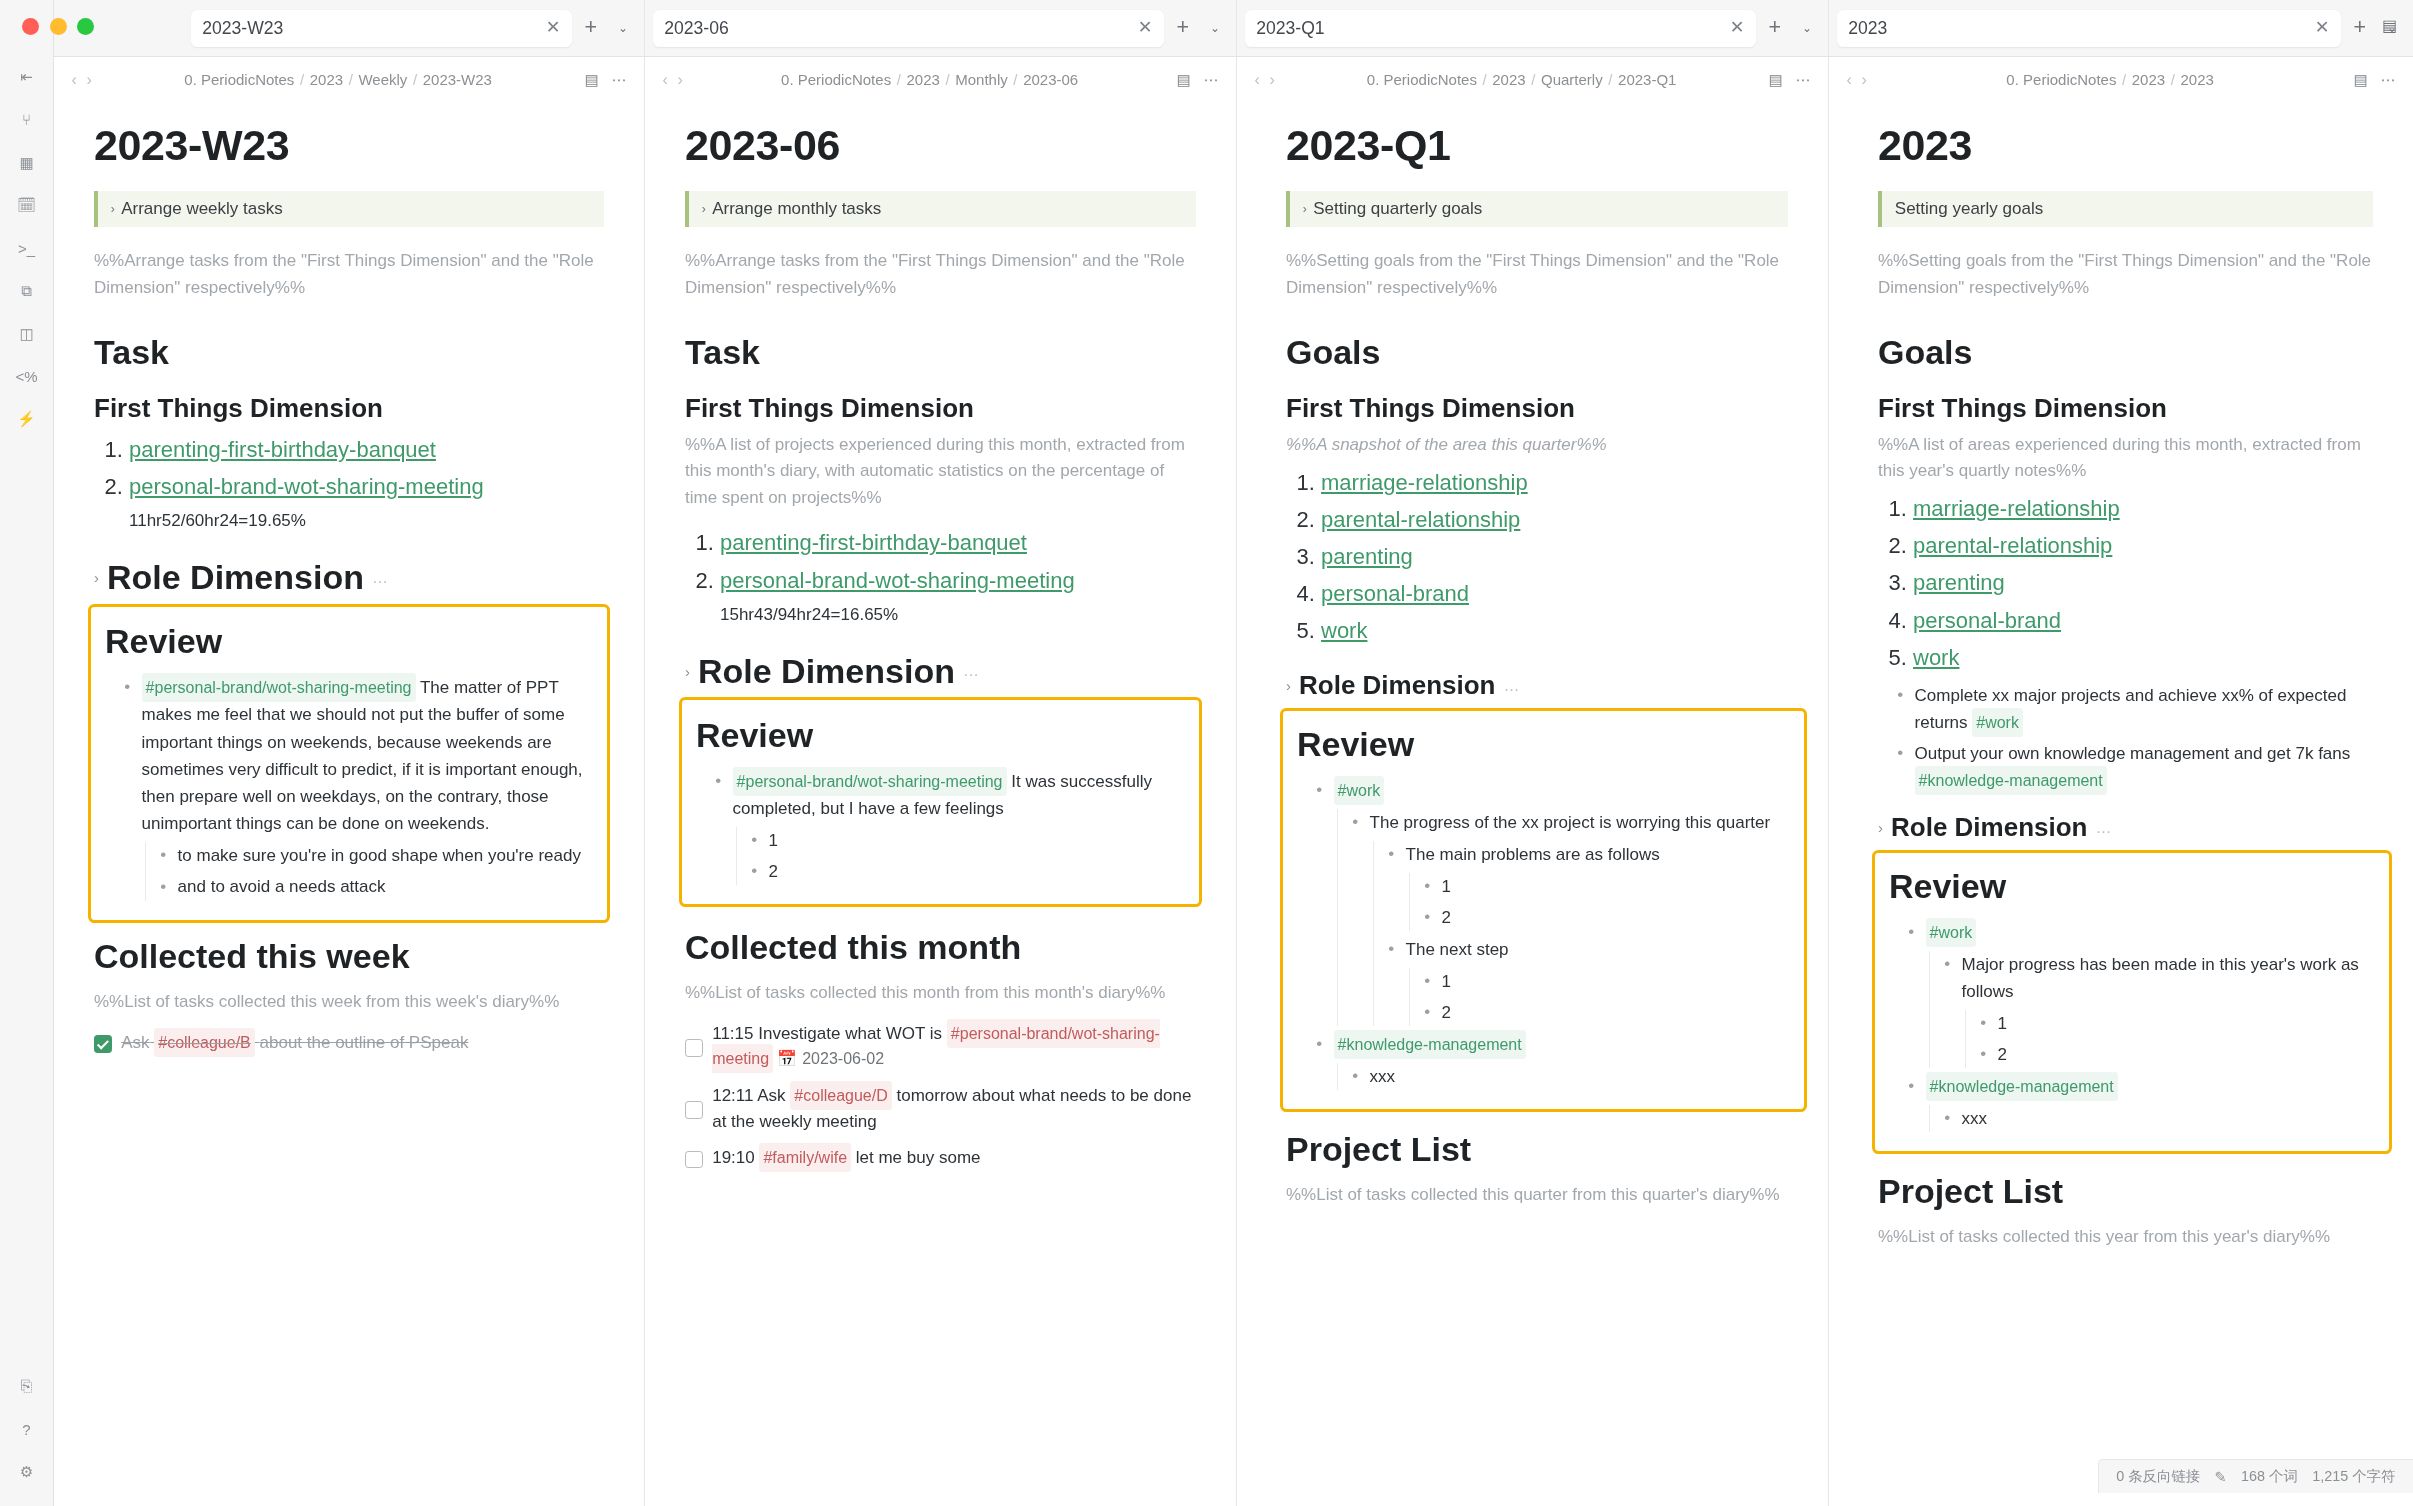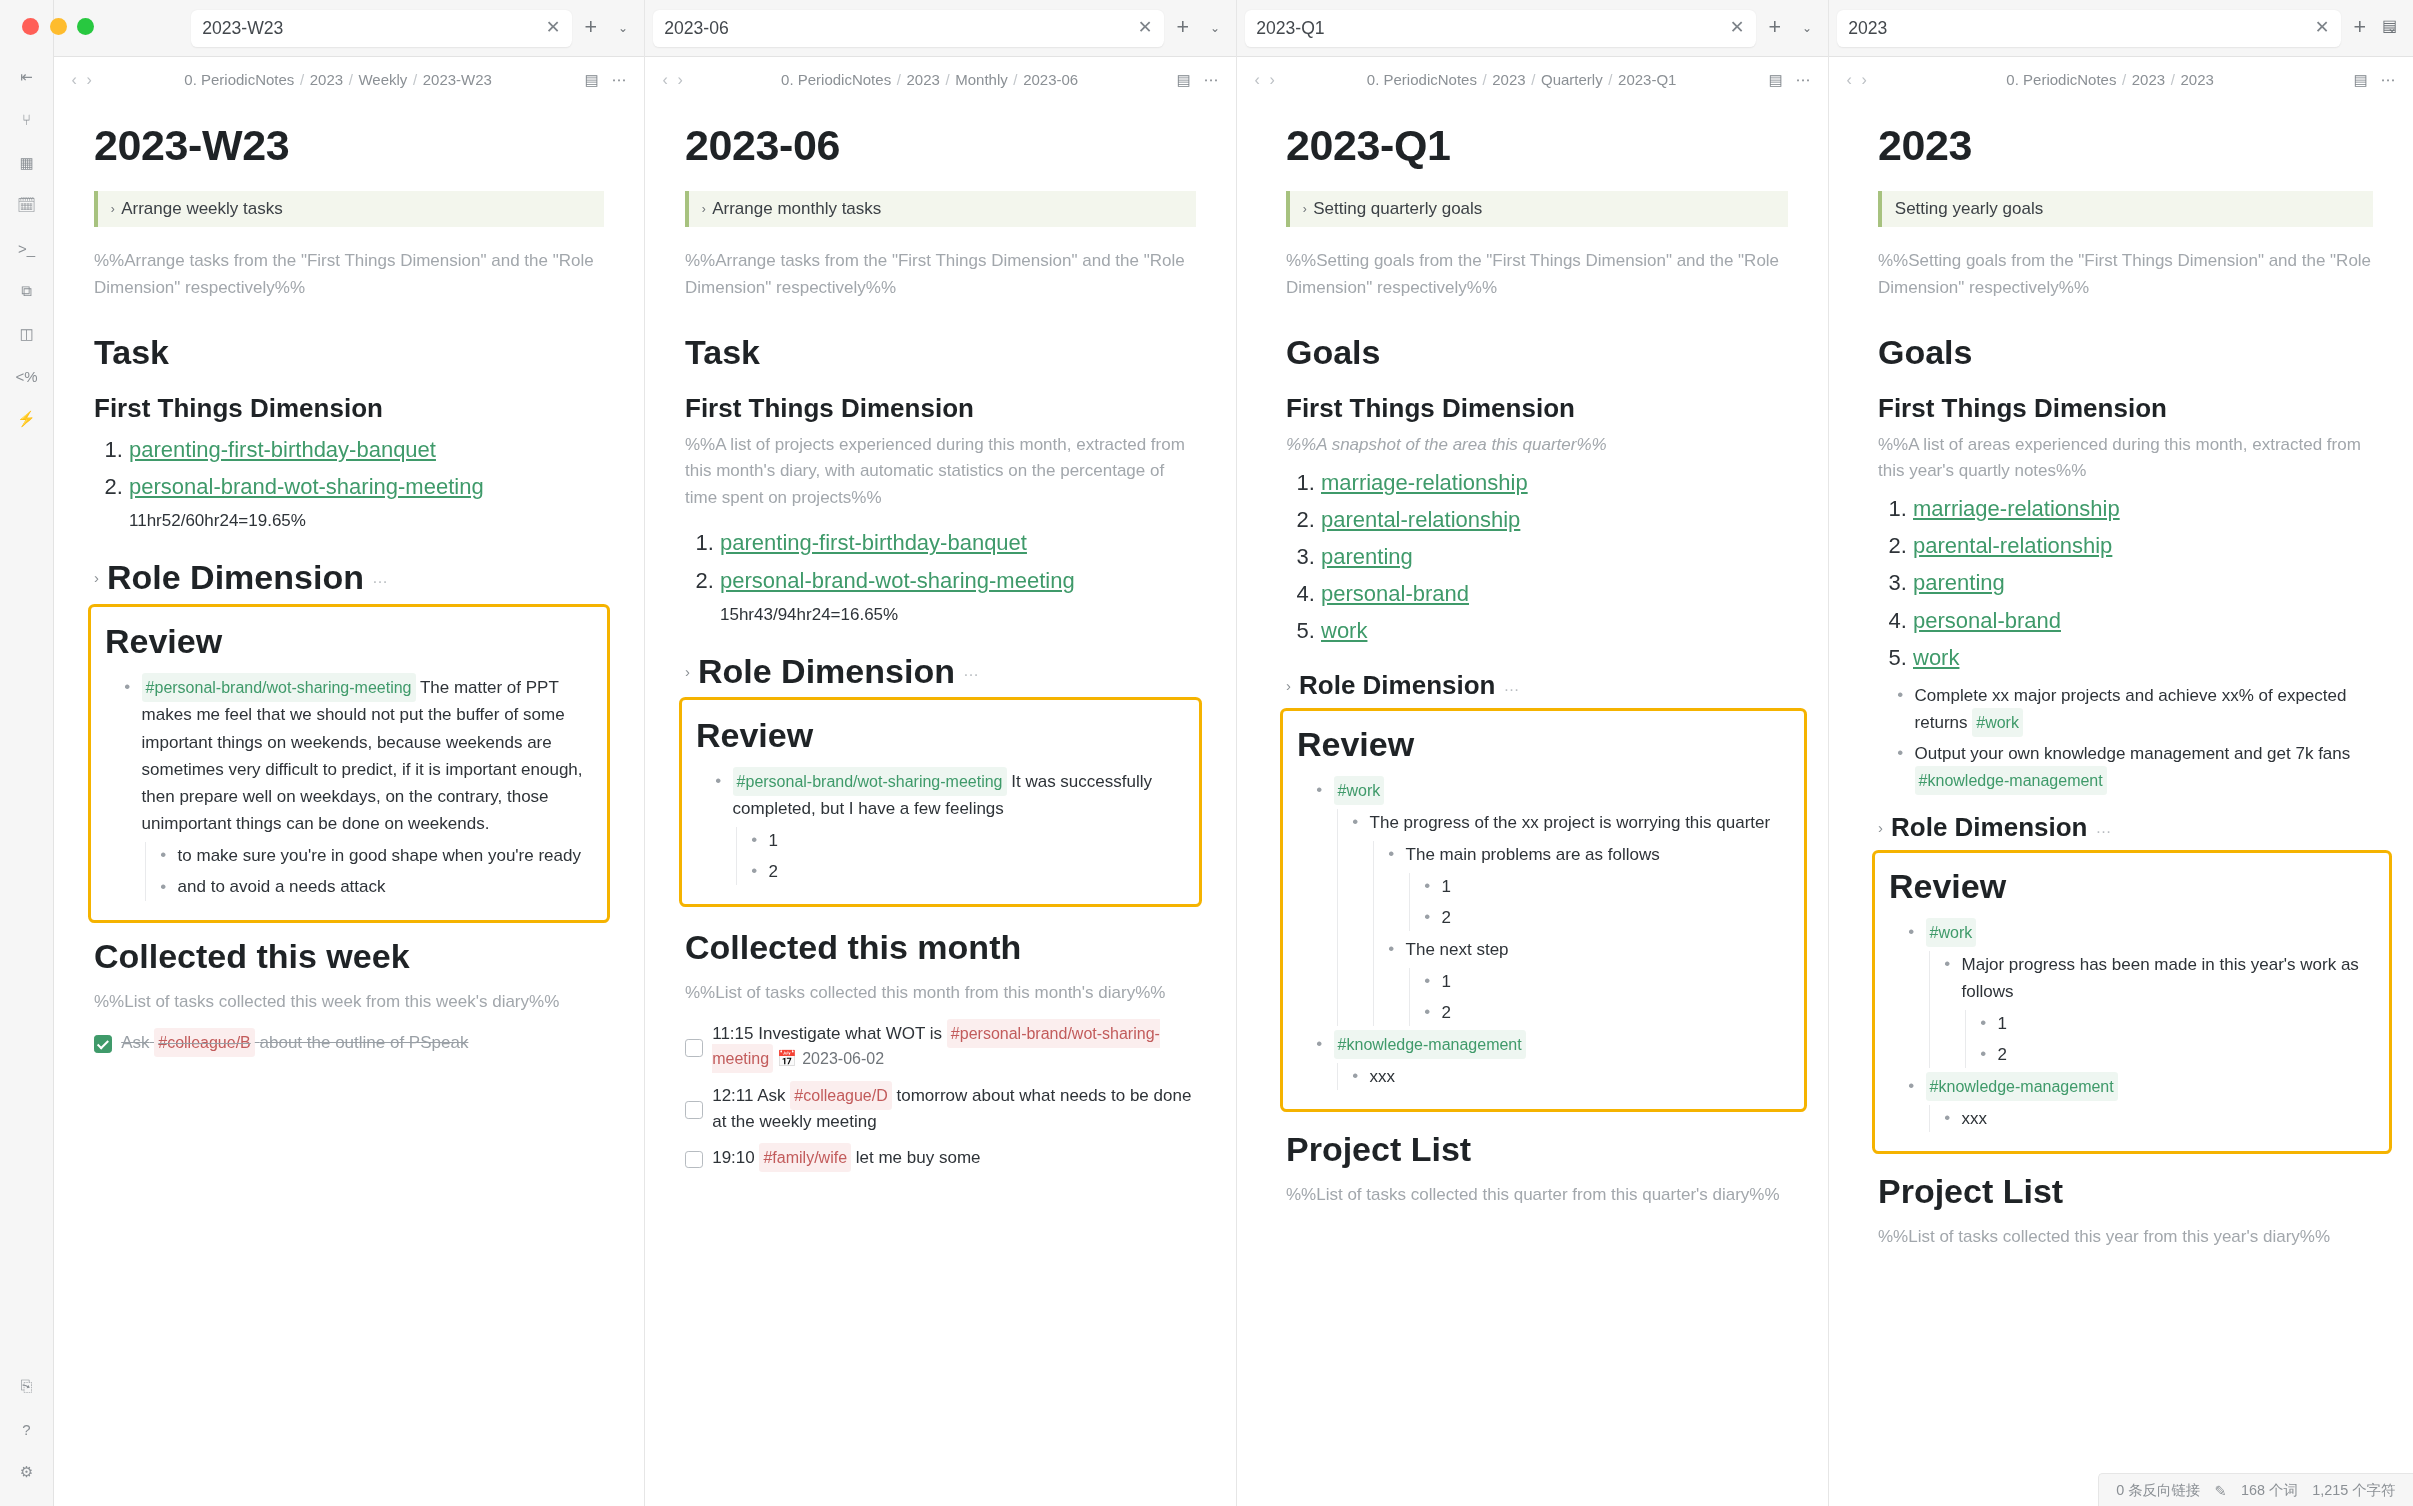--- a/index.html
+++ b/index.html
@@ -134,21 +134,21 @@
   .cbox.checked { background: #3f9a6a; border-color: #3f9a6a; position: relative; }
   .cbox.checked::after {
     content: ""; position: absolute; left: 4.8px; top: 1.6px; width: 4px; height: 8.8px;
     border: solid #fff; border-width: 0 2px 2px 0; transform: rotate(45deg);
   }
   .strike { text-decoration: line-through; color: #9aa0a6; }
   .date-chip { color: #6f7479; font-size: 16px; }
 
   
   .statusbar {
-    position: absolute; right: 0; bottom: 0; height: 34px;
+    position: absolute; right: 0; bottom: 14px; height: 34px;
     display: flex; align-items: center; gap: 14.4px; padding: 0 17.6px;
     background: #f6f6f6; border-top-left-radius: 4.8px;
     font-size: 14.4px; color: #8b9095; border-top: 0.8px solid #e6e6e6; border-left: 0.8px solid #e6e6e6;
   }
   .win-right-icons {
     position: absolute; right: 16px; top: 16px; display: flex; gap: 11.2px;
     color: #6f7479; font-size: 16px; z-index: 60;
   }
 </style>
 </head>

